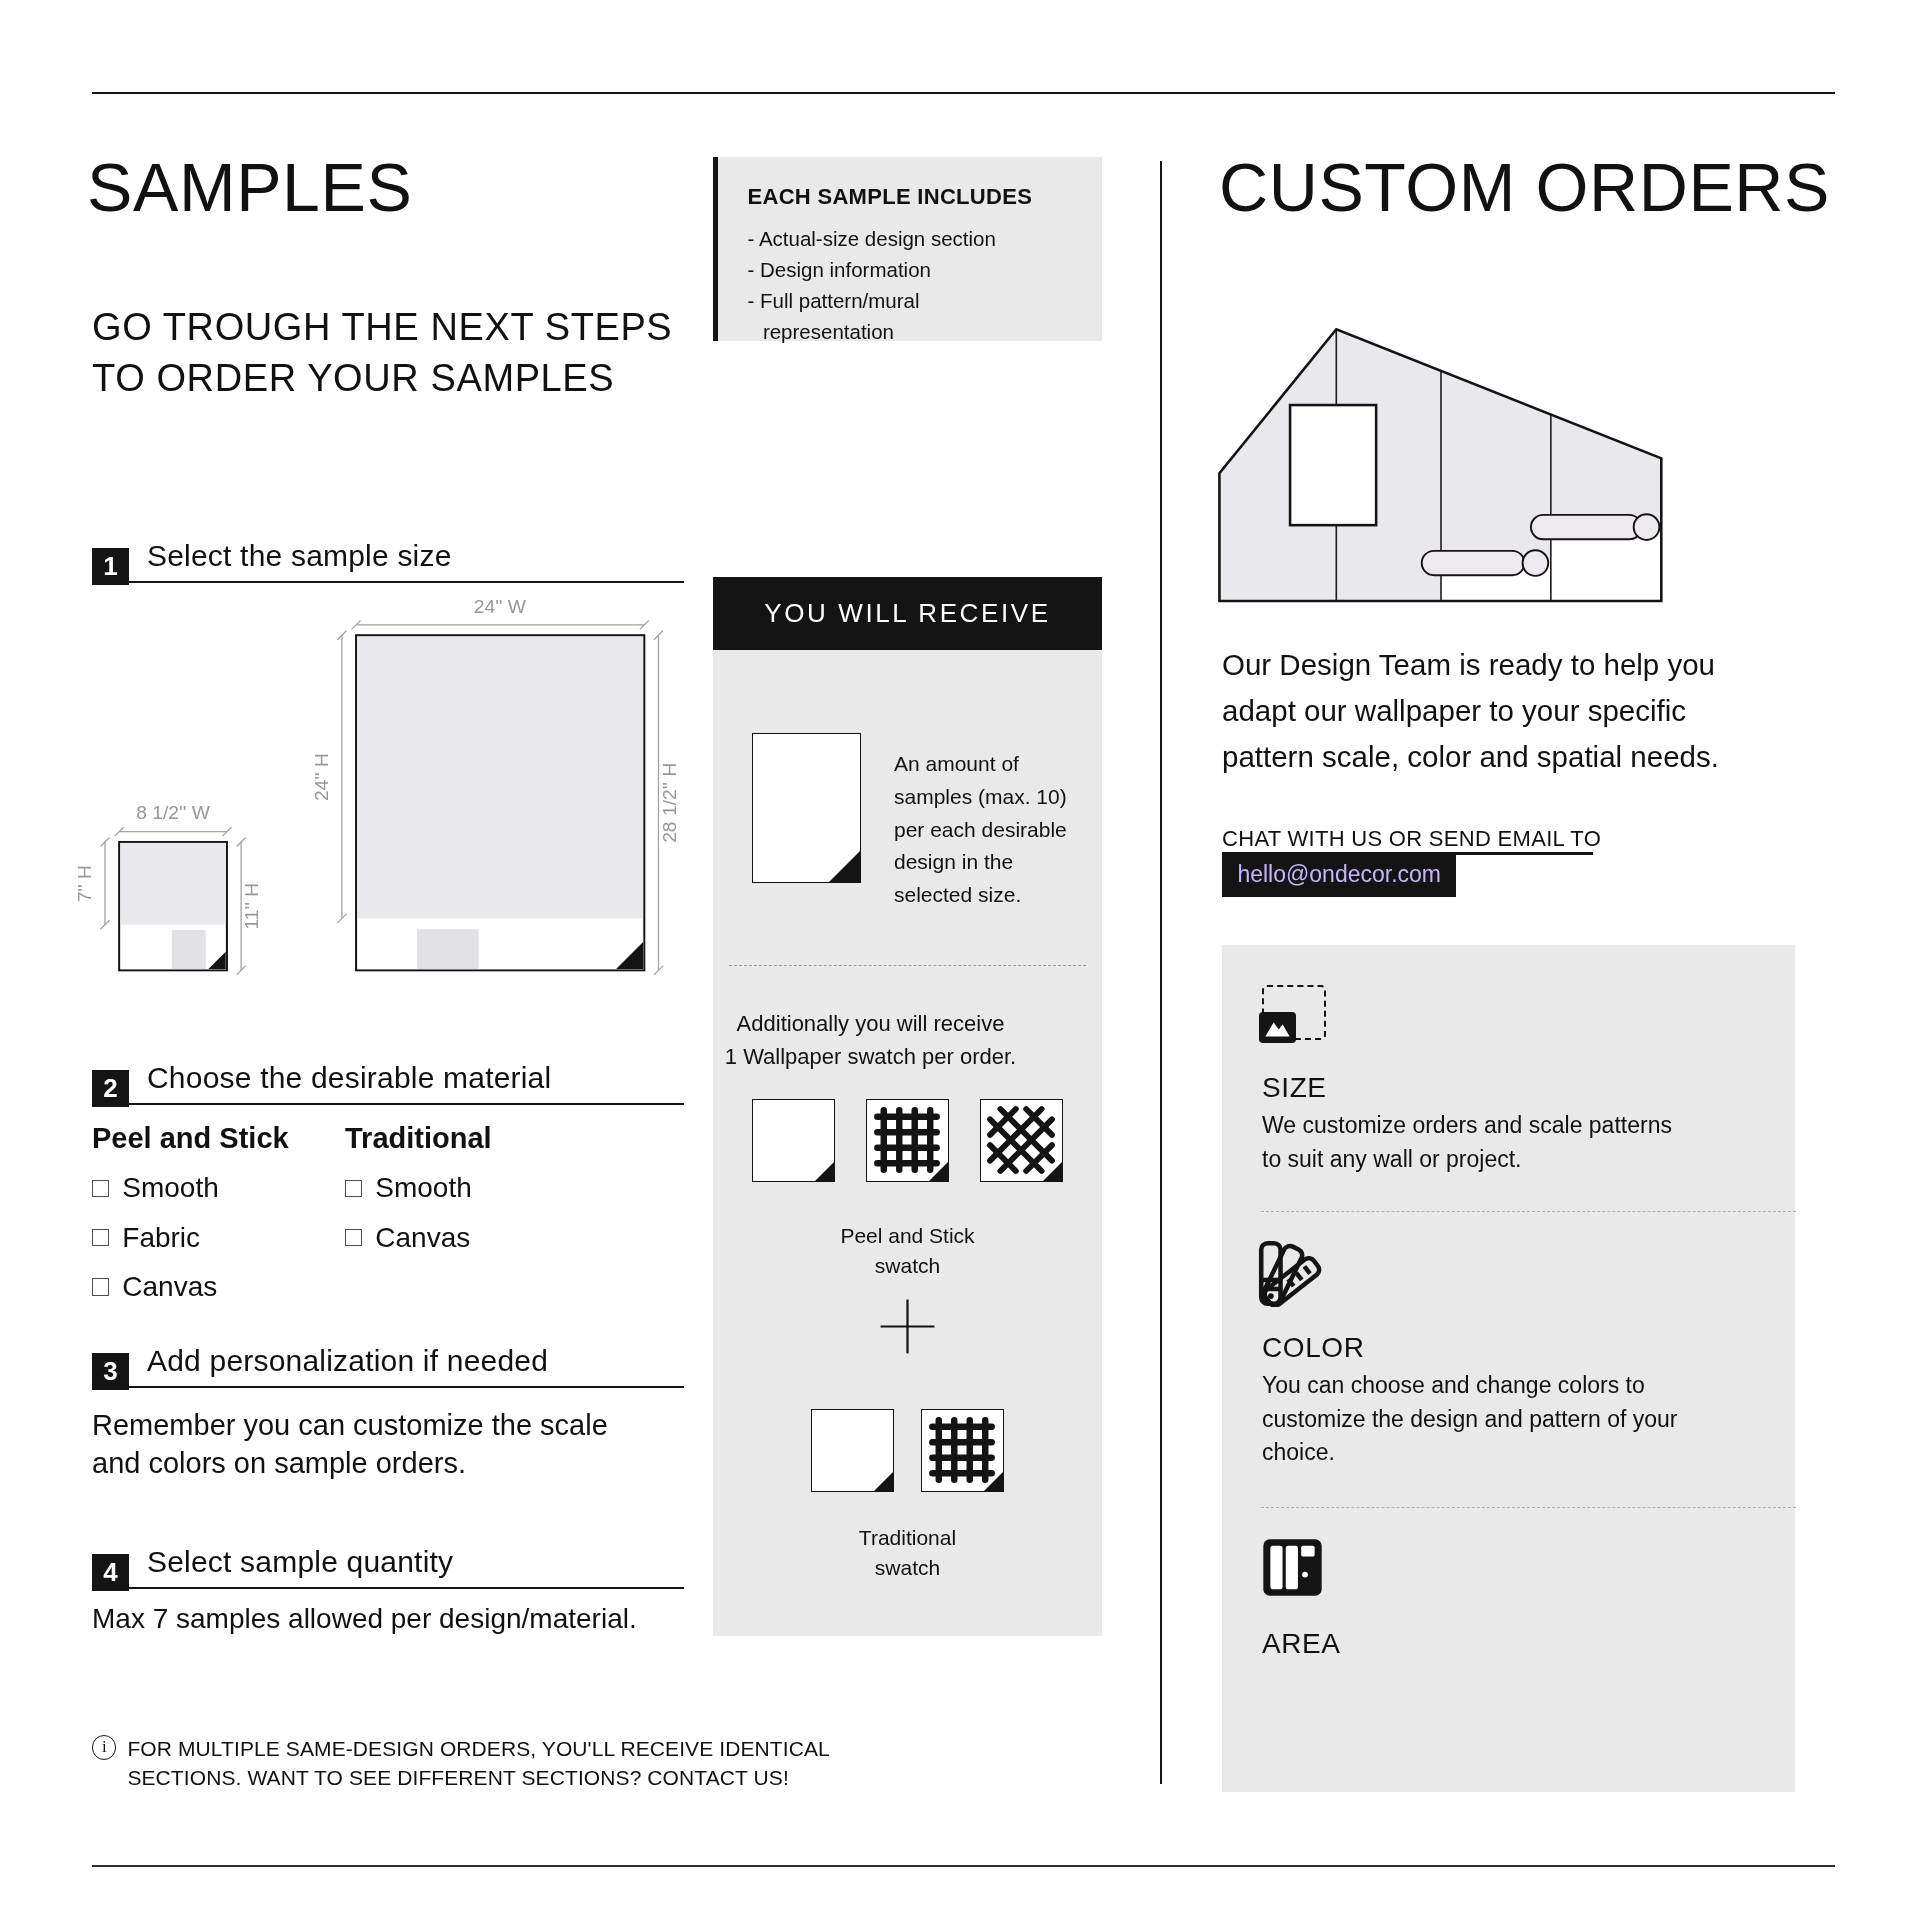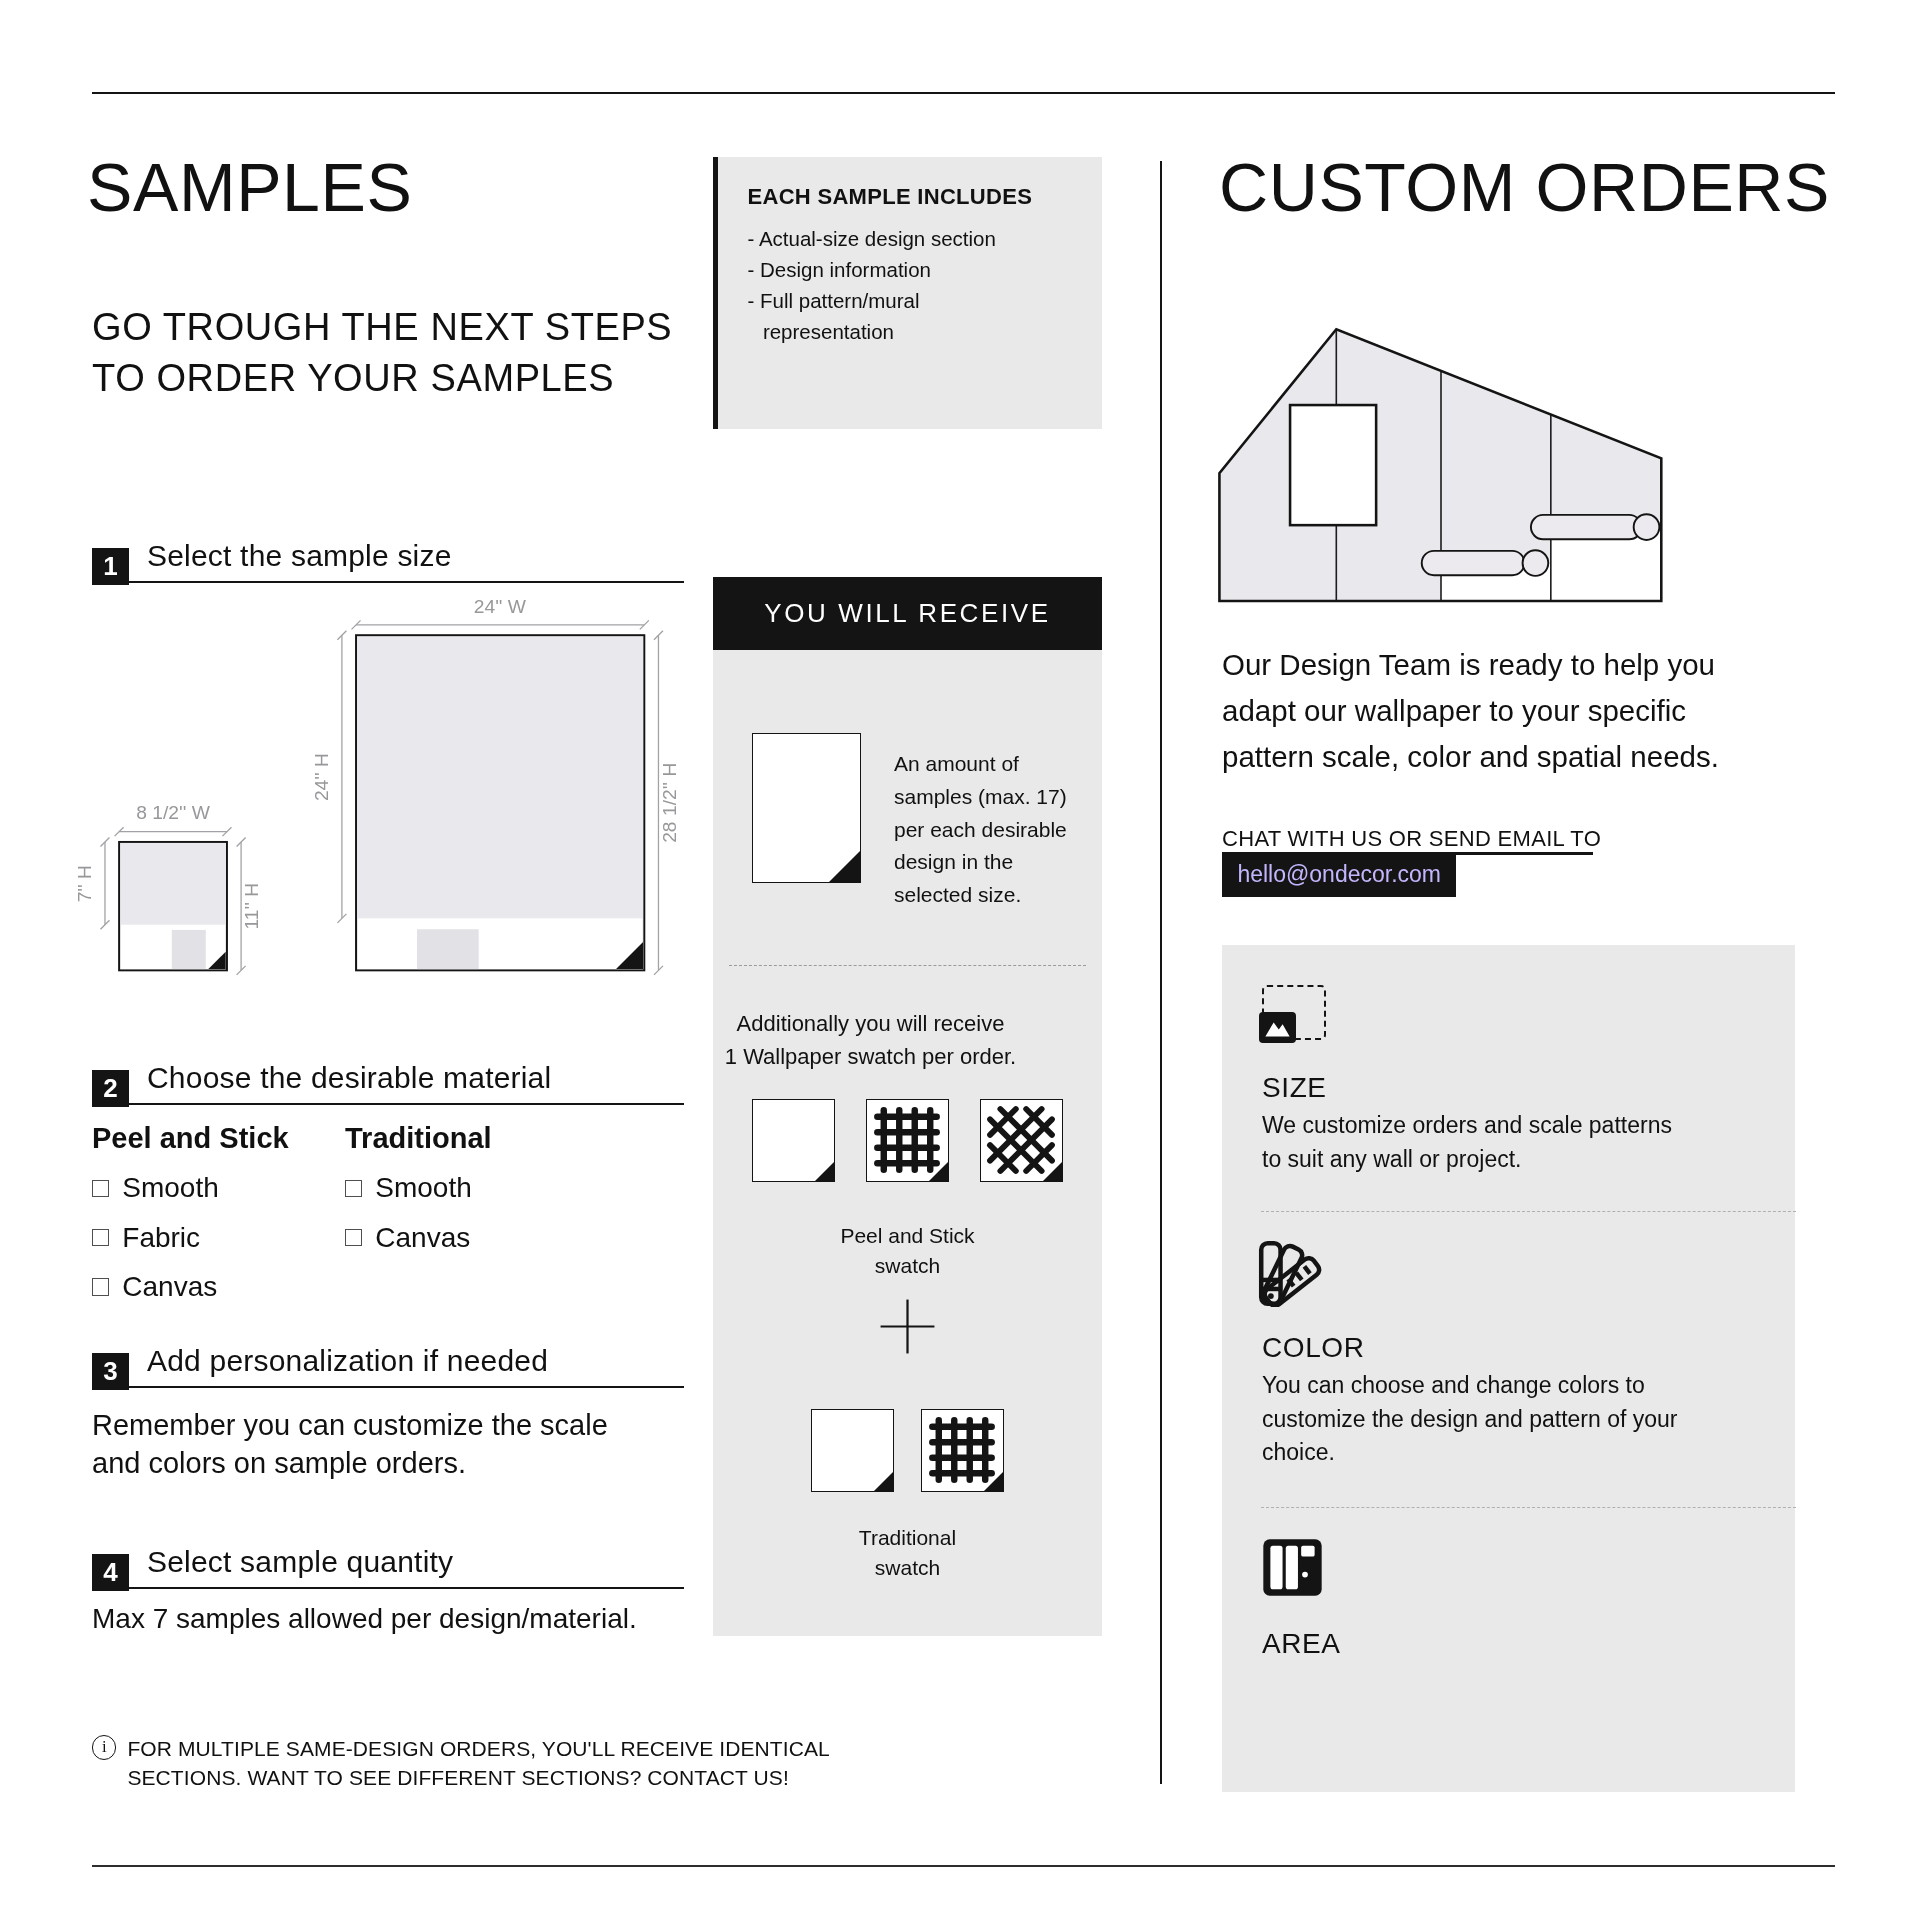--- a/index.html
+++ b/index.html
@@ -30,21 +30,21 @@
   .cb { width:17.3px; height:17.3px; border:1.9px solid #4f4f4f; margin-right:13px; flex:0 0 auto; }
 
   #step3-note { left:92px; top:1406px; font-size:29px; line-height:1.32; }
   #step4-note { left:92px; top:1603px; font-size:28px; }
 
   #footer-note { left:92px; top:1734px; display:flex; gap:11px; }
   .info-icon { width:24.4px; height:24.4px; border:1.9px solid #141414; border-radius:50%; font-size:16.7px; font-family:"Liberation Serif",serif; display:flex; align-items:center; justify-content:center; margin-top:1.3px; flex:0 0 auto; }
   .fnote-text { font-size:21px; line-height:1.4; letter-spacing:0.1px; }
 
   
-  #includes-box { left:713px; top:157px; width:389px; height:272px; background:#e9e9ea; border-left:5.8px solid #141414; padding:27px 16.7px 0 29.5px; }
+  #includes-box { left:713px; top:157px; width:389px; height:184px; background:#e9e9ea; border-left:5.8px solid #141414; padding:27px 16.7px 0 29.5px; }
   .inc-title { font-size:22px; font-weight:700; letter-spacing:0.3px; margin-bottom:13px; }
   .inc-item { font-size:20.5px; line-height:1.52; padding-left:15.4px; text-indent:-15.4px; width:304px; }
 
   
   #receive-banner { left:713px; top:577px; width:389px; height:73px; background:#141414; color:#fff; display:flex; align-items:center; justify-content:center; font-size:26px; letter-spacing:2.6px; }
   #receive-panel { left:713px; top:650px; width:389px; height:986px; background:#e9e9ea; }
   .paper-icon { left:39px; top:83px; width:109px; height:150px; background:#fff; border:1.9px solid #141414; }
   .fold { position:absolute; right:0; bottom:0; width:0; height:0; border-left:31px solid transparent; border-bottom:31px solid #141414; }
   .fold-sm { border-left-width:19px; border-bottom-width:19px; }
   #amount-text { left:181px; top:98px; width:202px; font-size:21px; line-height:1.56; }
@@ -202,21 +202,21 @@
   <div class="inc-item">- Full pattern/mural representation</div>
 </div>
 
 <div class="abs" id="receive-banner">YOU WILL RECEIVE</div>
 
 <div class="abs" id="receive-panel">
   <div class="abs paper-icon">
       <span class="fold"></span>
     </div>
   <div class="abs ml" id="amount-text">An amount of
-samples (max. 17)
+samples (max. 10)
 per each desirable
 design in the
 selected size.</div>
   <div class="abs rdash"></div>
   <div class="abs ml" id="additional-text">Additionally you will receive
 1 Wallpaper swatch per order.</div>
 
   <div class="abs swatch-row1">
     <div class="swatch">
         <span class="fold fold-sm"></span>

